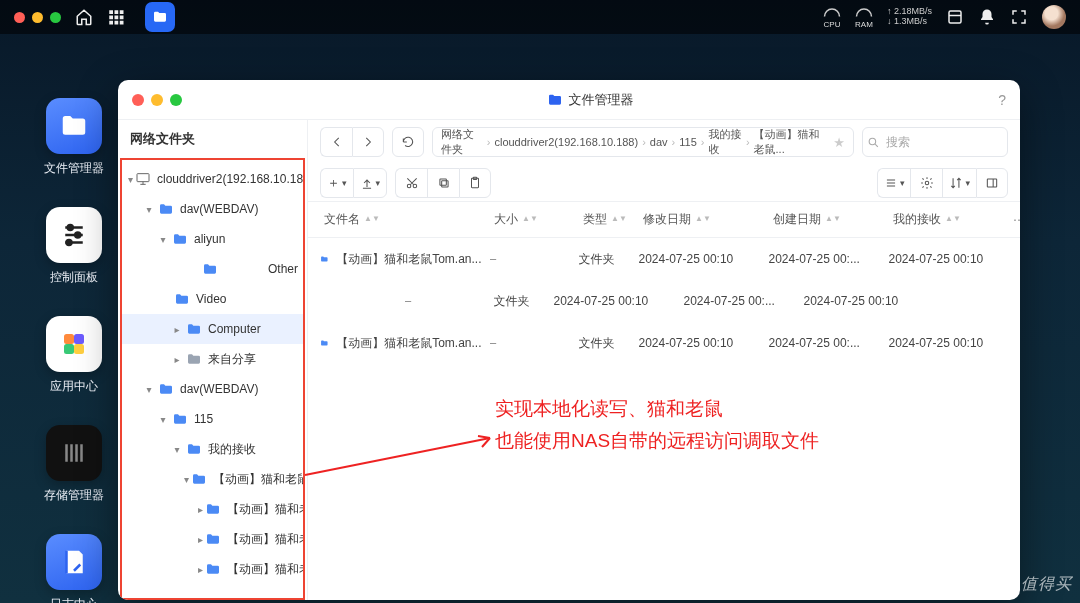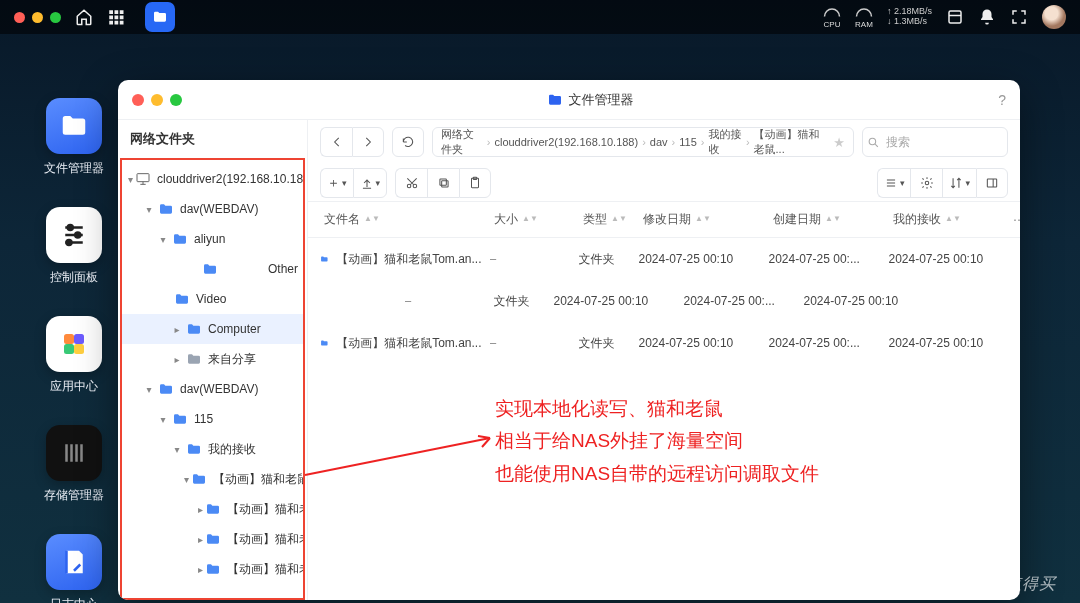--- a/index.html
+++ b/index.html
@@ -77,21 +77,21 @@
   .trow .ficon{width:18px;height:18px;margin-right:8px;}
   .cell{overflow:hidden;text-overflow:ellipsis;white-space:nowrap;padding-right:8px;}
   .muted{color:#888;}
 
   
   .anno{position:absolute;left:495px;top:393px;color:#e22;font-size:19px;line-height:1.7;font-weight:500;pointer-events:none; text-shadow:0 0 2px rgba(255,255,255,.4);}
   .anno-arrow{position:absolute;left:300px;top:430px;pointer-events:none;}
   .anno-arrow svg{width:200px;height:50px;stroke:#e22;fill:none;stroke-width:2;}
 
   
-  .watermark{position:absolute;right:24px;bottom:8px;color:rgba(255,255,255,.65);font-size:16px;font-style:italic;letter-spacing:1px;display:flex;align-items:center;gap:6px;}
+  .watermark{position:absolute;right:8px;bottom:8px;color:rgba(255,255,255,.65);font-size:16px;font-style:italic;letter-spacing:1px;display:flex;align-items:center;gap:6px;}
   .watermark .wz{width:22px;height:22px;border:1px solid rgba(255,255,255,.6);border-radius:50%;display:flex;align-items:center;justify-content:center;font-size:12px;font-style:normal;}
 </style>
 </head>
 <body>
 
 <div class="menubar">
   <div class="traffic">
     <div class="dot red"></div>
     <div class="dot yellow"></div>
     <div class="dot green"></div>
@@ -511,20 +511,19 @@
 </div>
 
 <div class="anno-arrow">
   <svg viewBox="0 0 200 50">
       <line x1="5" y1="45" x2="190" y2="8"></line>
       <path d="M190 8 l-12 -2 M190 8 l-8 9"></path>
     </svg>
 </div>
 <div class="anno">
   <div>实现本地化读写、猫和老鼠</div>
-  <div>相当于给NAS外挂了海量空间</div>
   <div>也能使用NAS自带的远程访问调取文件</div>
 </div>
 
 <div class="watermark">
   <span class="wz">值</span>
   <span>什么值得买</span>
 </div>
 
 </body></html>

